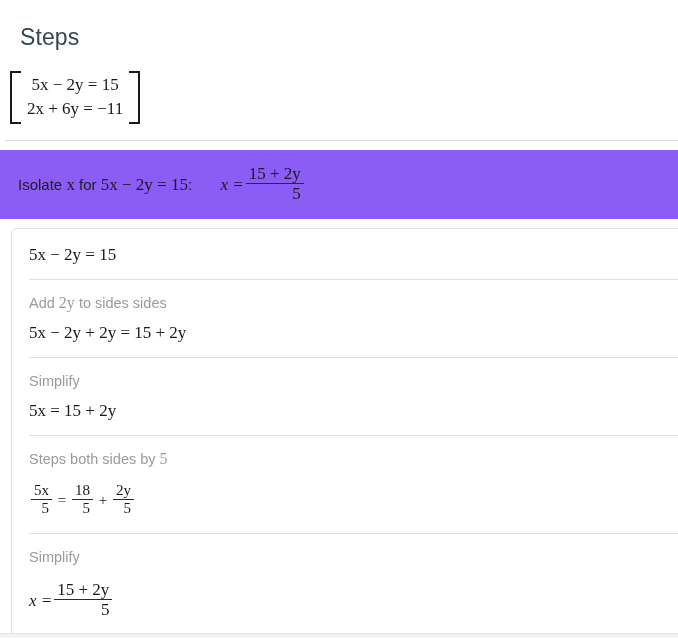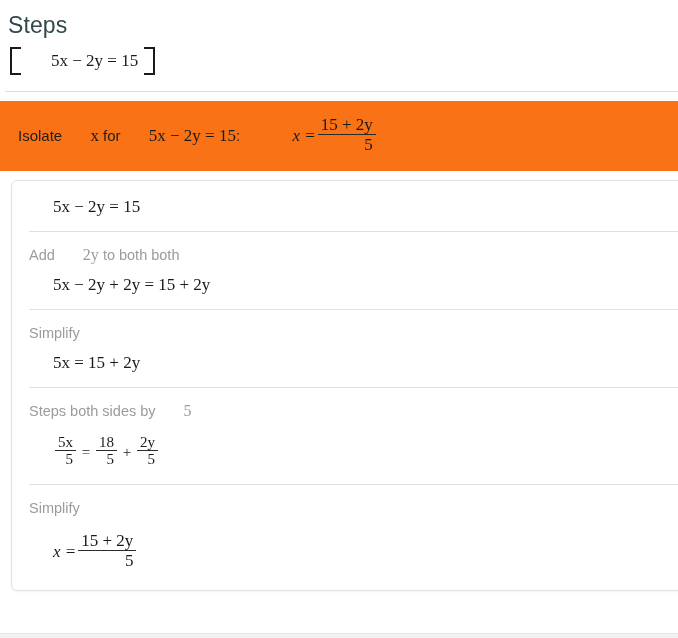--- a/index.html
+++ b/index.html
@@ -14,32 +14,31 @@
     overflow: hidden;
     position: relative;
   }
 
   
   .page-title {
     font-family: "Liberation Sans", sans-serif;
     font-size: 23px;
     font-weight: 400;
     color: #32484b;
-    margin: 0;
+    margin: 12px;
     padding: 12px 0 0 8px;
     letter-spacing: .1px;
   }
 
   
   .math {
     font-family: "Liberation Serif", serif;
     font-size: 17px;
     color: #1a1a1a;
     white-space: nowrap;
-    margin-left: 24px;
   }
   .math .v { font-style: italic; }
   .math .op { font-style: normal; }
   .mini { font-size: 15px; }
 
   
   .frac {
     display: inline-block;
     vertical-align: -0.55em;
     text-align: right;
@@ -88,21 +87,21 @@
 
   
   .top-divider {
     height: 1px;
     background: #dcdcdc;
     margin: 16px 0 0 5px;
   }
 
   
   .banner {
-    background: #f97316;
+    background: #8b5cf6;
     padding: 14px 0 16px 18px;
     display: flex;
     align-items: center;
     min-height: 28px;
     margin-top: 9px;
   }
   .banner-label {
     font-family: "Liberation Sans", sans-serif;
     font-size: 15px;
     color: #1d1d1d;
@@ -158,20 +157,21 @@
 </head>
 <body>
 
 <h1 class="page-title">Steps</h1>
 
 <div class="matrix-wrap">
   <div class="matrix">
     <div class="brk left"></div>
     <div class="matrix-rows">
       <div class="row math">5x − 2y = 15</div>
+      <div class="row math">2x + 6y = −11</div>
     </div>
     <div class="brk right"></div>
   </div>
 </div>
 
 <div class="top-divider"></div>
 
 <div class="banner">
   <span class="banner-label">
     <span>Isolate</span>
@@ -188,21 +188,21 @@
   <div class="step">
     <div class="step-expr first math">5x − 2y = 15</div>
   </div>
 
   <div class="step-divider"></div>
 
   <div class="step">
     <div class="step-label">
       <span>Add</span>
       <span class="math">2y</span>
-      <span>to both both</span>
+      <span>to sides sides</span>
     </div>
     <div class="step-expr math">5x − 2y + 2y = 15 + 2y</div>
   </div>
 
   <div class="step-divider"></div>
 
   <div class="step">
     <div class="step-label">
       <span>Simplify</span>
       <span class="math"></span>

